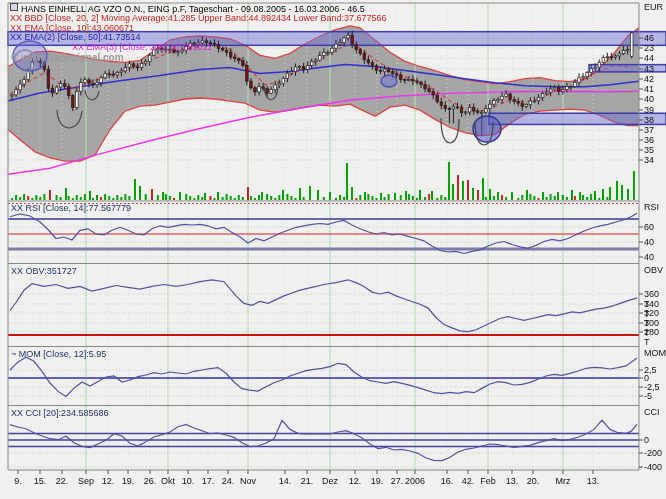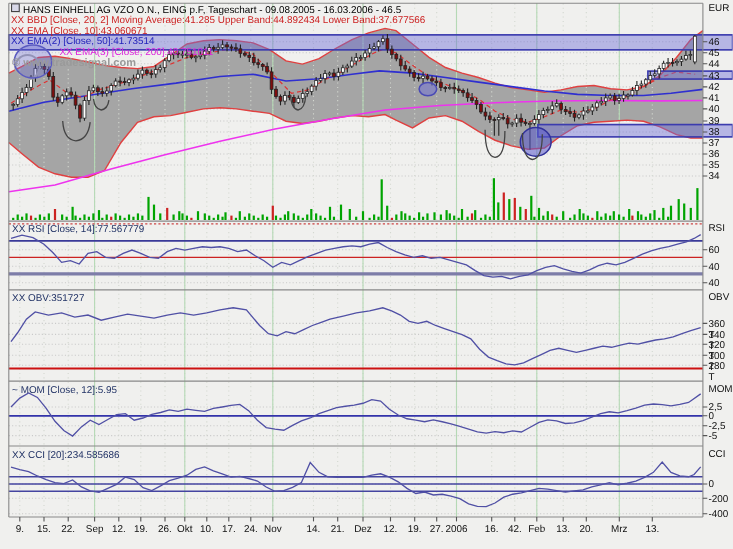--- a/index.html
+++ b/index.html
@@ -626,37 +626,37 @@
       <line x1="512" y1="470" x2="512" y2="474" stroke="#555" stroke-width="1"></line>
       <line x1="533" y1="470" x2="533" y2="474" stroke="#555" stroke-width="1"></line>
       <line x1="563" y1="470" x2="563" y2="474" stroke="#555" stroke-width="1"></line>
       <line x1="593" y1="470" x2="593" y2="474" stroke="#555" stroke-width="1"></line>
     </svg>
 
   <div class="ov legend-line" style="left:10px;top:3px;color:#000;"><span class="win-icon"></span><span>HANS EINHELL AG VZO O.N., EING p.F, Tageschart - 09.08.2005 - 16.03.2006 - 46.5</span></div>
   <div class="ov legend-line" style="left:10px;top:13px;color:#cc2222;">XX BBD [Close, 20, 2] Moving Average:41.285 Upper Band:44.892434 Lower Band:37.677566</div>
   <div class="ov legend-line" style="left:10px;top:22.5px;color:#cc2222;">XX EMA [Close, 10]:43.060671</div>
   <div class="ov legend-line" style="left:10px;top:32px;color:#2222bb;">XX EMA(2) [Close, 50]:41.73514</div>
-  <div class="ov legend-line" style="left:6px;top:41.5px;color:#dd22dd;padding-left:48px;">XX EMA(3) [Close, 200]:40.751011</div>
+  <div class="ov legend-line" style="left:24px;top:41.5px;color:#dd22dd;padding-left:48px;">XX EMA(3) [Close, 200]:40.751011</div>
   <div class="ov watermark" style="left:11px;top:53px;">© www.tradesignal.com</div>
 
   <div class="ov" style="left:11px;top:203px;color:#223366;">XX RSI [Close, 14]:77.567779</div>
   <div class="ov" style="left:11px;top:266px;color:#223366;">XX OBV:351727</div>
   <div class="ov" style="left:11px;top:349px;color:#223366;">~ MOM [Close, 12]:5.95</div>
   <div class="ov" style="left:11px;top:408px;color:#223366;">XX CCI [20]:234.585686</div>
 
   <div class="unit" style="left:644px;top:2px;">EUR</div>
   <div class="unit" style="left:644px;top:202px;">RSI</div>
   <div class="unit" style="left:644px;top:265px;">OBV</div>
   <div class="unit" style="left:644px;top:348px;">MOM</div>
   <div class="unit" style="left:644px;top:407px;">CCI</div>
 
   <div id="ylabels">
       <div class="ytick" style="left: 644px; top: 33px;">46</div>
-      <div class="ytick" style="left: 644px; top: 43px;">45</div>
+      <div class="ytick" style="left: 644px; top: 43px;">23</div>
       <div class="ytick" style="left: 644px; top: 53px;">44</div>
       <div class="ytick" style="left: 644px; top: 64px;">43</div>
       <div class="ytick" style="left: 644px; top: 74px;">42</div>
       <div class="ytick" style="left: 644px; top: 84px;">41</div>
       <div class="ytick" style="left: 644px; top: 94px;">40</div>
       <div class="ytick" style="left: 644px; top: 105px;">39</div>
       <div class="ytick" style="left: 644px; top: 115px;">38</div>
       <div class="ytick" style="left: 644px; top: 125px;">37</div>
       <div class="ytick" style="left: 644px; top: 135px;">36</div>
       <div class="ytick" style="left: 644px; top: 145px;">35</div>

